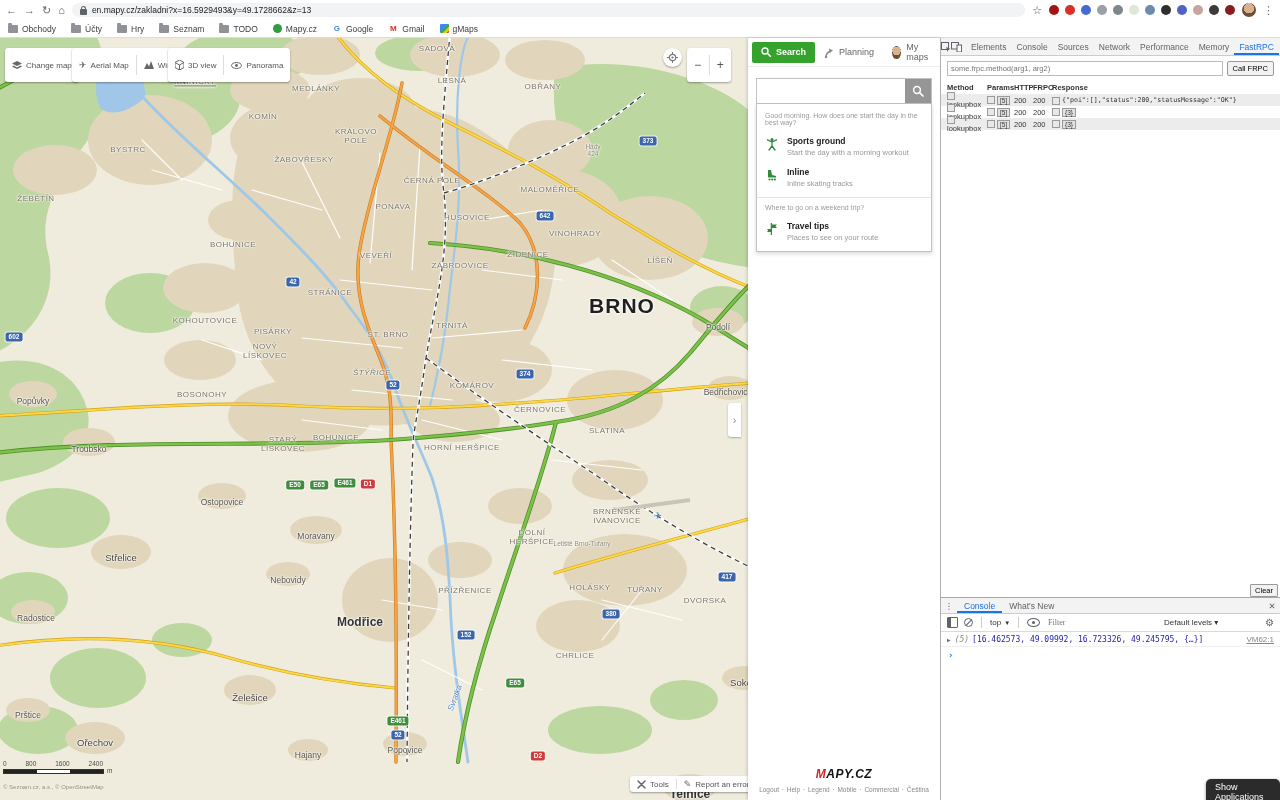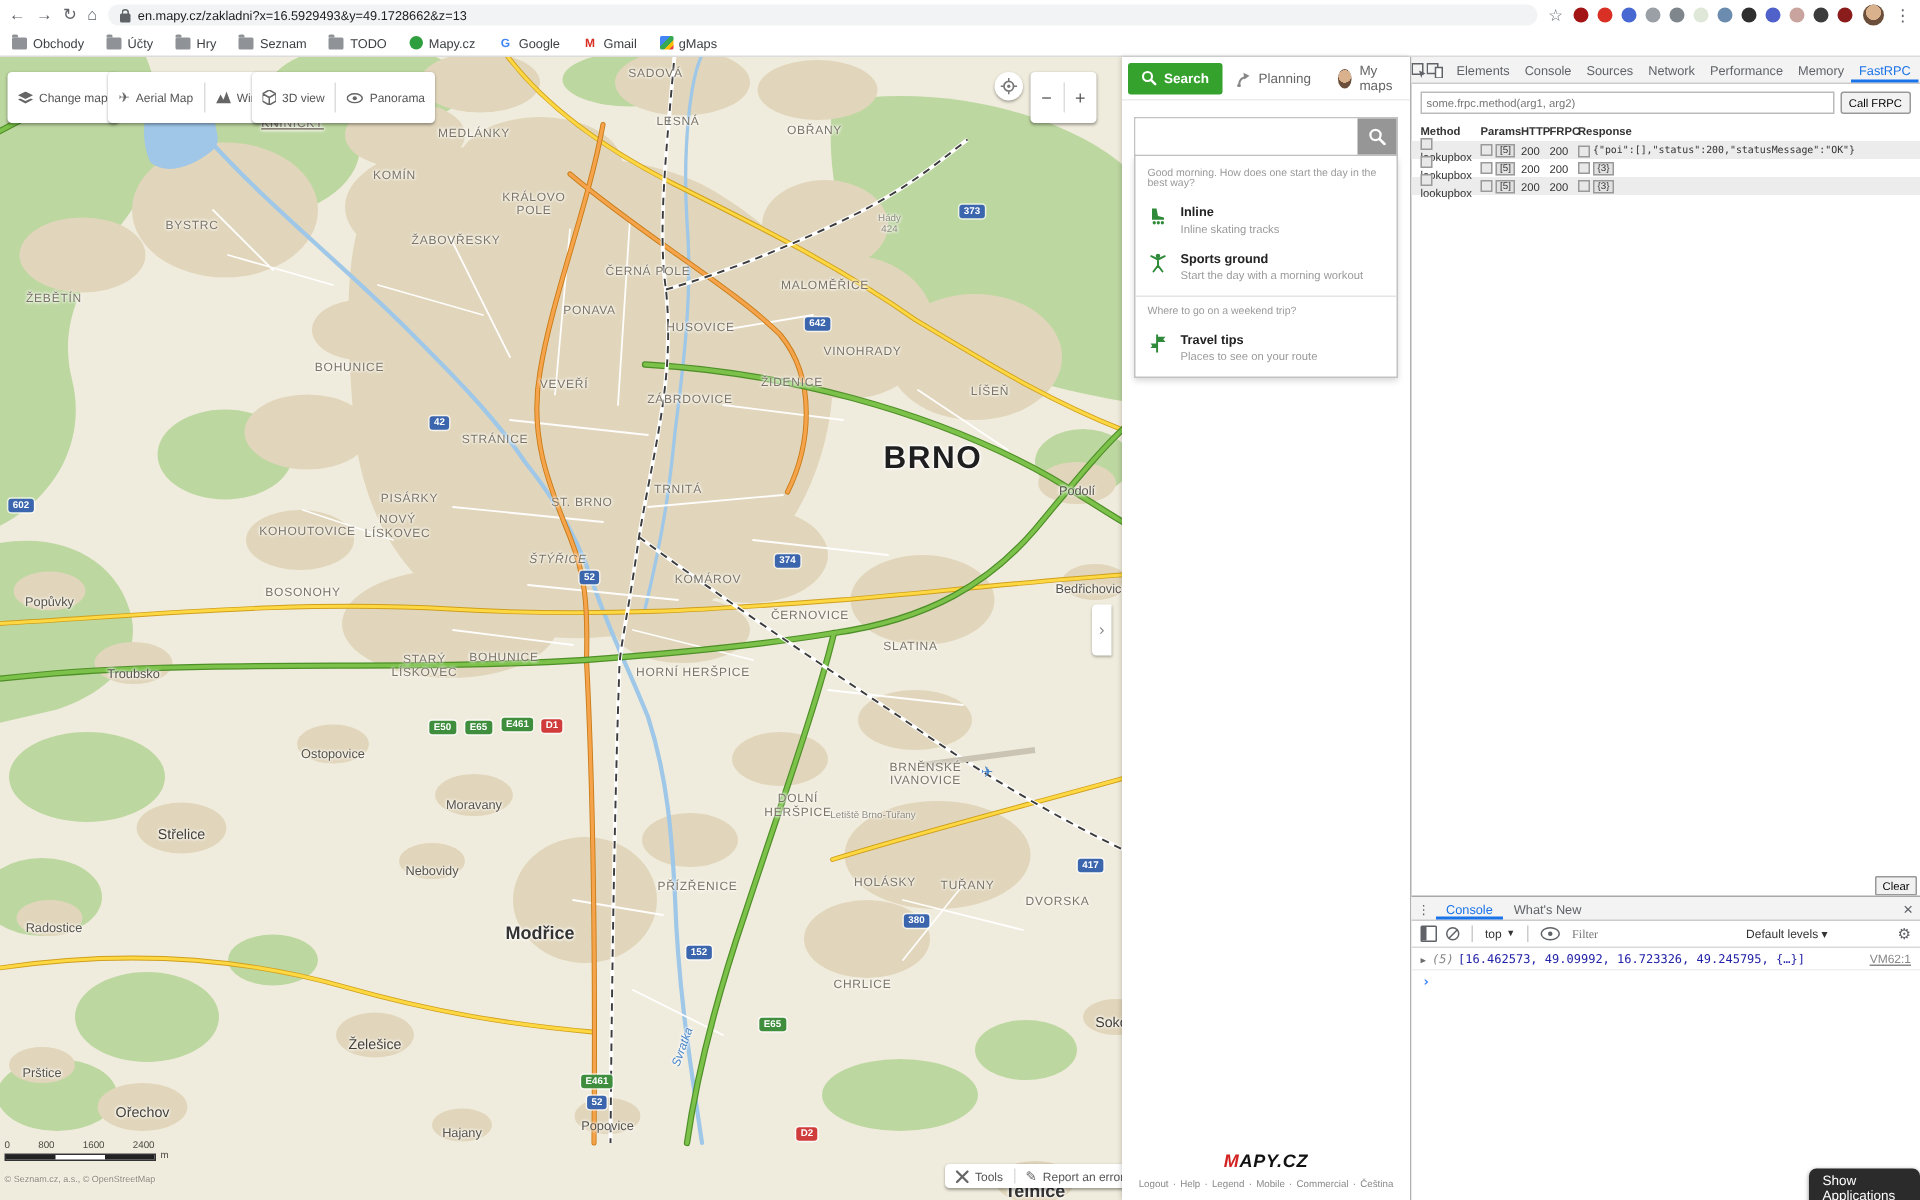--- a/index.html
+++ b/index.html
@@ -374,21 +374,21 @@
       <div class="mlabel d" style="left: 233px; top: 207px;">BOHUNICE</div>
       <div class="mlabel d" style="left: 376px; top: 218px;">VEVEŘÍ</div>
       <div class="mlabel d" style="left: 528px; top: 217px;">ŽIDENICE</div>
       <div class="mlabel d" style="left: 460px; top: 228px;">ZÁBRDOVICE</div>
       <div class="mlabel d" style="left: 660px; top: 223px;">LÍŠEŇ</div>
       <div class="mlabel d" style="left: 330px; top: 255px;">STRÁNICE</div>
       <div class="mlabel city" style="left: 622px; top: 268px;">BRNO</div>
       <div class="mlabel v" style="left: 718px; top: 290px;">Podolí</div>
       <div class="mlabel d" style="left: 388px; top: 297px;">ST. BRNO</div>
       <div class="mlabel d" style="left: 452px; top: 288px;">TRNITÁ</div>
-      <div class="mlabel d" style="left: 205px; top: 283px; margin-top: 33px;">KOHOUTOVICE</div>
+      <div class="mlabel d" style="left: 205px; top: 283px;">KOHOUTOVICE</div>
       <div class="mlabel d" style="left: 273px; top: 294px;">PISÁRKY</div>
       <div class="mlabel d" style="left: 265px; top: 313px;">NOVÝ
 LÍSKOVEC</div>
       <div class="mlabel d" style="left: 372px; top: 335px; font-style: italic;">ŠTÝŘICE</div>
       <div class="mlabel d" style="left: 472px; top: 348px;">KOMÁROV</div>
       <div class="mlabel d" style="left: 540px; top: 372px;">ČERNOVICE</div>
       <div class="mlabel d" style="left: 607px; top: 393px;">SLATINA</div>
       <div class="mlabel v" style="left: 728px; top: 355px;">Bedřichovice</div>
       <div class="mlabel d" style="left: 202px; top: 357px;">BOSONOHY</div>
       <div class="mlabel v" style="left: 33px; top: 364px;">Popůvky</div>
@@ -562,38 +562,38 @@
           <circle cx="5" cy="5" r="3.4" fill="none" stroke="#fff" stroke-width="1.5"></circle>
           <line x1="7.6" y1="7.6" x2="11" y2="11" stroke="#fff" stroke-width="1.7" stroke-linecap="round"></line>
         </svg>
     </div>
   </div>
 
   <div class="card">
     <div class="greet">Good morning. How does one start the day in the best way?</div>
     <div class="sitem">
       <svg class="sicon" viewBox="0 0 14 14">
+          <circle cx="7" cy="2.6" r="1.5" fill="#2f8a3a"></circle>
+          <path d="M7,4 L7,9 M7,5 L2.5,2.8 M7,5 L11.5,2.8 M7,9 L4,13 M7,9 L10,13" stroke="#2f8a3a" stroke-width="1.3" fill="none" stroke-linecap="round"></path>
+        </svg>
+      <div>
+          <div class="stitle">Sports ground</div>
+          <div class="ssub">Start the day with a morning workout</div>
+        </div>
+    </div>
+    <div class="sitem">
+      <svg class="sicon" viewBox="0 0 14 14">
           <path d="M3,2 L6,2 L7,7 L11,8 L11,9.5 L3,9.5 Z" fill="#2f8a3a"></path>
           <circle cx="4.5" cy="11.5" r="1.1" fill="#2f8a3a"></circle>
           <circle cx="7.2" cy="11.5" r="1.1" fill="#2f8a3a"></circle>
           <circle cx="9.9" cy="11.5" r="1.1" fill="#2f8a3a"></circle>
         </svg>
       <div>
           <div class="stitle">Inline</div>
           <div class="ssub">Inline skating tracks</div>
-        </div>
-    </div>
-    <div class="sitem">
-      <svg class="sicon" viewBox="0 0 14 14">
-          <circle cx="7" cy="2.6" r="1.5" fill="#2f8a3a"></circle>
-          <path d="M7,4 L7,9 M7,5 L2.5,2.8 M7,5 L11.5,2.8 M7,9 L4,13 M7,9 L10,13" stroke="#2f8a3a" stroke-width="1.3" fill="none" stroke-linecap="round"></path>
-        </svg>
-      <div>
-          <div class="stitle">Sports ground</div>
-          <div class="ssub">Start the day with a morning workout</div>
         </div>
     </div>
     <div class="carddiv"></div>
     <div class="greet" style="padding-top:2px;">Where to go on a weekend trip?</div>
     <div class="sitem">
       <svg class="sicon" viewBox="0 0 14 14">
           <path d="M6.4,1 L6.4,13" stroke="#2f8a3a" stroke-width="1.3"></path>
           <path d="M6.4,2.5 L12,2.5 L10.5,4.2 L12,6 L6.4,6 Z" fill="#2f8a3a"></path>
           <path d="M6.4,7 L2,7 L3.2,8.5 L2,10 L6.4,10 Z" fill="#2f8a3a"></path>
         </svg>

